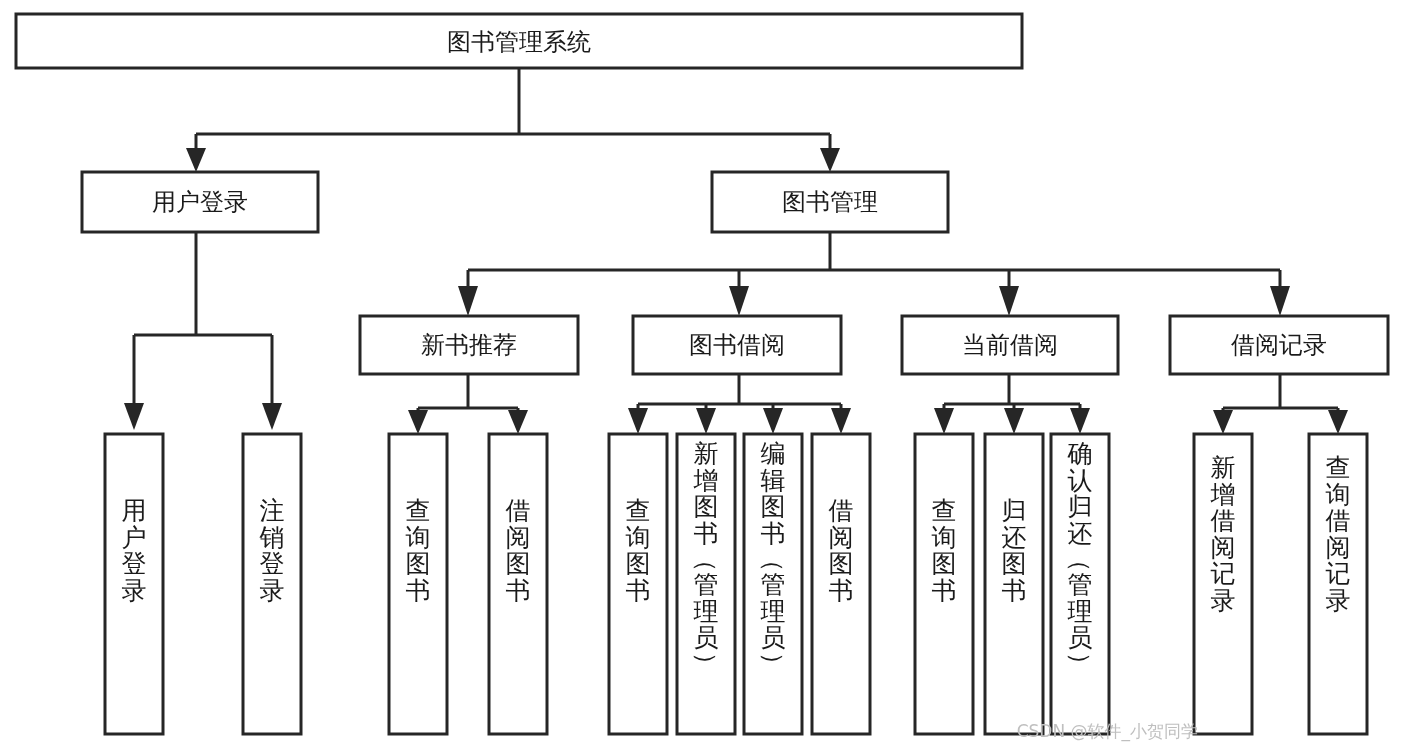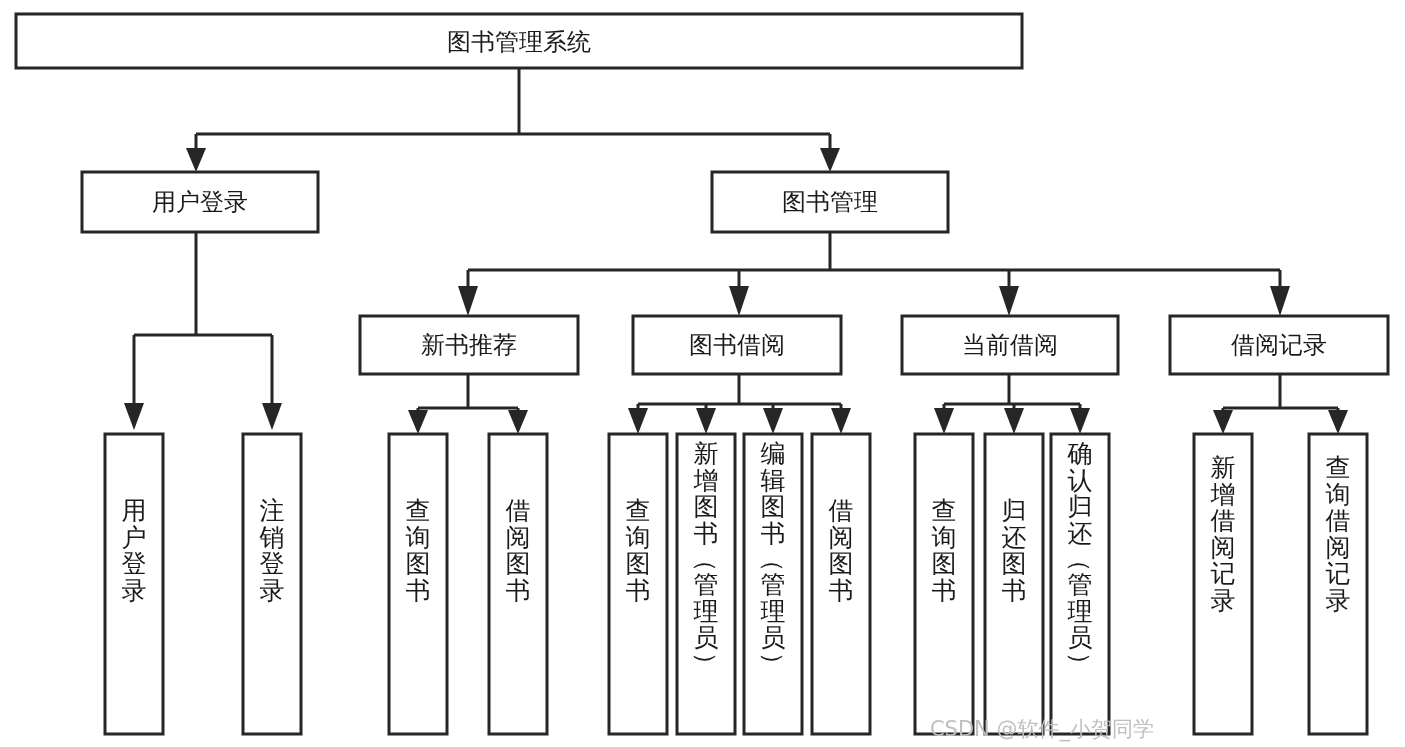--- a/index.html
+++ b/index.html
@@ -11,20 +11,21 @@
     width: 1405px;
     height: 747px;
     font-family: "DejaVu Sans", "Liberation Sans", sans-serif;
     overflow: hidden;
   }
   #diagram-root {
     position: relative;
     width: 1164px;
     height: 747px;
     background: #ffffff;
+    padding-left: 44px;
   }
   svg#flow {
     position: absolute;
     left: 0;
     top: 0;
     width: 1405px;
     height: 747px;
     display: block;
   }
   .node-rect {
@@ -67,21 +68,21 @@
   .vtext span {
     display: block;
     text-align: center;
   }
   .watermark {
     position: absolute;
     right: 10px;
     bottom: 4px;
     color: #bfbfbf;
     font-family: "DejaVu Sans", "Liberation Sans", sans-serif;
-    font-size: 21px;
+    font-size: 17px;
     white-space: nowrap;
     user-select: none;
   }
 </style>
 </head>
 <body>
 
 <div id="diagram-root">
 
   <svg id="flow" viewBox="0 0 1405 747" xmlns="http://www.w3.org/2000/svg">

